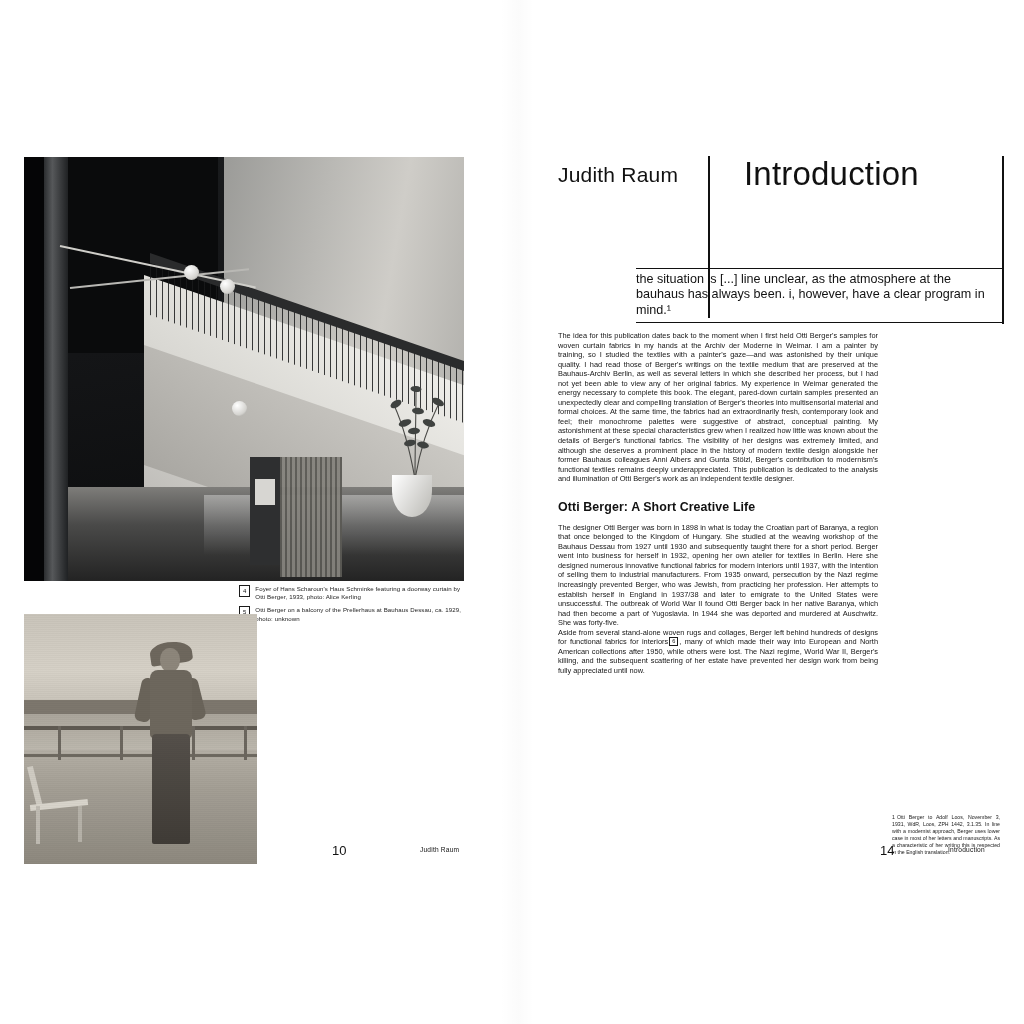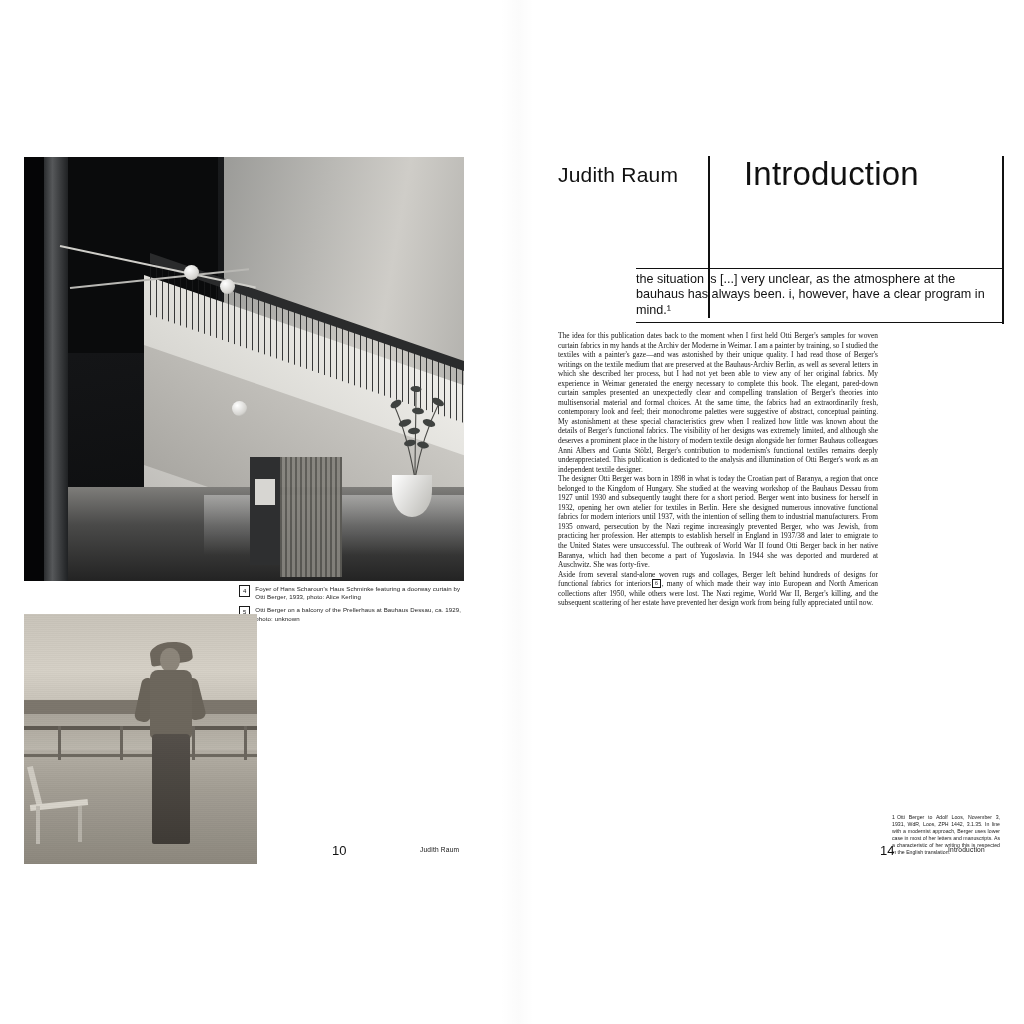--- a/index.html
+++ b/index.html
@@ -340,21 +340,20 @@
     top: 331px;
     width: 320px;
   }
   .body-p {
     font-size: 7.4px;
     line-height: 9.55px;
     color: #151515;
     text-align: justify;
     margin: 0 0 0 0;
     hyphens: auto;
-    font-family: Liberation Serif, serif;
   }
   .sec-head {
     font-size: 12.4px;
     color: #111;
     margin: 16px 0 9px 0;
     letter-spacing: .1px;
   }
   .inline-num {
     display: inline-block;
     border: 1px solid #1b1b1b;
@@ -495,25 +494,26 @@
   </div>
 
   <div class="page-right">
 
     <div class="author">Judith Raum</div>
     <div class="rule-v1"></div>
     <div class="rule-v2"></div>
     <div class="title">Introduction</div>
 
     <div class="rule-h1"></div>
-    <div class="epigraph">the situation is [...] very unclear, as the atmosphere at the bauhaus has always been. i, however, have a clear program in mind.¹</div>
+    <div class="epigraph">the situation is [...] line unclear, as the atmosphere at the bauhaus has always been. i, however, have a clear program in mind.¹</div>
     <div class="rule-h2"></div>
 
     <div class="columns">
       <p class="body-p">The idea for this publication dates back to the moment when I first held Otti Berger's samples for woven curtain fabrics in my hands at the Archiv der Moderne in Weimar. I am a painter by training, so I studied the textiles with a painter's gaze—and was astonished by their unique quality. I had read those of Berger's writings on the textile medium that are preserved at the Bauhaus-Archiv Berlin, as well as several letters in which she described her process, but I had not yet been able to view any of her original fabrics. My experience in Weimar generated the energy necessary to complete this book. The elegant, pared-down curtain samples presented an unexpectedly clear and compelling translation of Berger's theories into multisensorial material and formal choices. At the same time, the fabrics had an extraordinarily fresh, contemporary look and feel; their monochrome palettes were suggestive of abstract, conceptual painting. My astonishment at these special characteristics grew when I realized how little was known about the details of Berger's functional fabrics. The visibility of her designs was extremely limited, and although she deserves a prominent place in the history of modern textile design alongside her former Bauhaus colleagues Anni Albers and Gunta Stölzl, Berger's contribution to modernism's functional textiles remains deeply underappreciated. This publication is dedicated to the analysis and illumination of Otti Berger's work as an independent textile designer.</p>
+      <h2 class="sec-head">Otti Berger: A Short Creative Life</h2>
       <p class="body-p">The designer Otti Berger was born in 1898 in what is today the Croatian part of Baranya, a region that once belonged to the Kingdom of Hungary. She studied at the weaving workshop of the Bauhaus Dessau from 1927 until 1930 and subsequently taught there for a short period. Berger went into business for herself in 1932, opening her own atelier for textiles in Berlin. Here she designed numerous innovative functional fabrics for modern interiors until 1937, with the intention of selling them to industrial manufacturers. From 1935 onward, persecution by the Nazi regime increasingly prevented Berger, who was Jewish, from practicing her profession. Her attempts to establish herself in England in 1937/38 and later to emigrate to the United States were unsuccessful. The outbreak of World War II found Otti Berger back in her native Baranya, which had then become a part of Yugoslavia. In 1944 she was deported and murdered at Auschwitz. She was forty-five.</p>
       <p class="body-p"><span>Aside from several stand-alone woven rugs and collages, Berger left behind hundreds of designs for functional fabrics for interiors</span><span class="inline-num">6</span><span>, many of which made their way into European and North American collections after 1950, while others were lost. The Nazi regime, World War II, Berger's killing, and the subsequent scattering of her estate have prevented her design work from being fully appreciated until now.</span></p>
     </div>
 
     <div class="footnote">
       <span class="fn-num">1</span><span>Otti Berger to Adolf Loos, November 3, 1931, WdR, Loos, ZPH 1442, 3.1.35. In line with a modernist approach, Berger uses lower case in most of her letters and manuscripts. As a characteristic of her writing this is respected in the English translation.</span>
     </div>
 
     <div class="folio-right">14</div>
     <div class="folio-right-name">Introduction</div>

